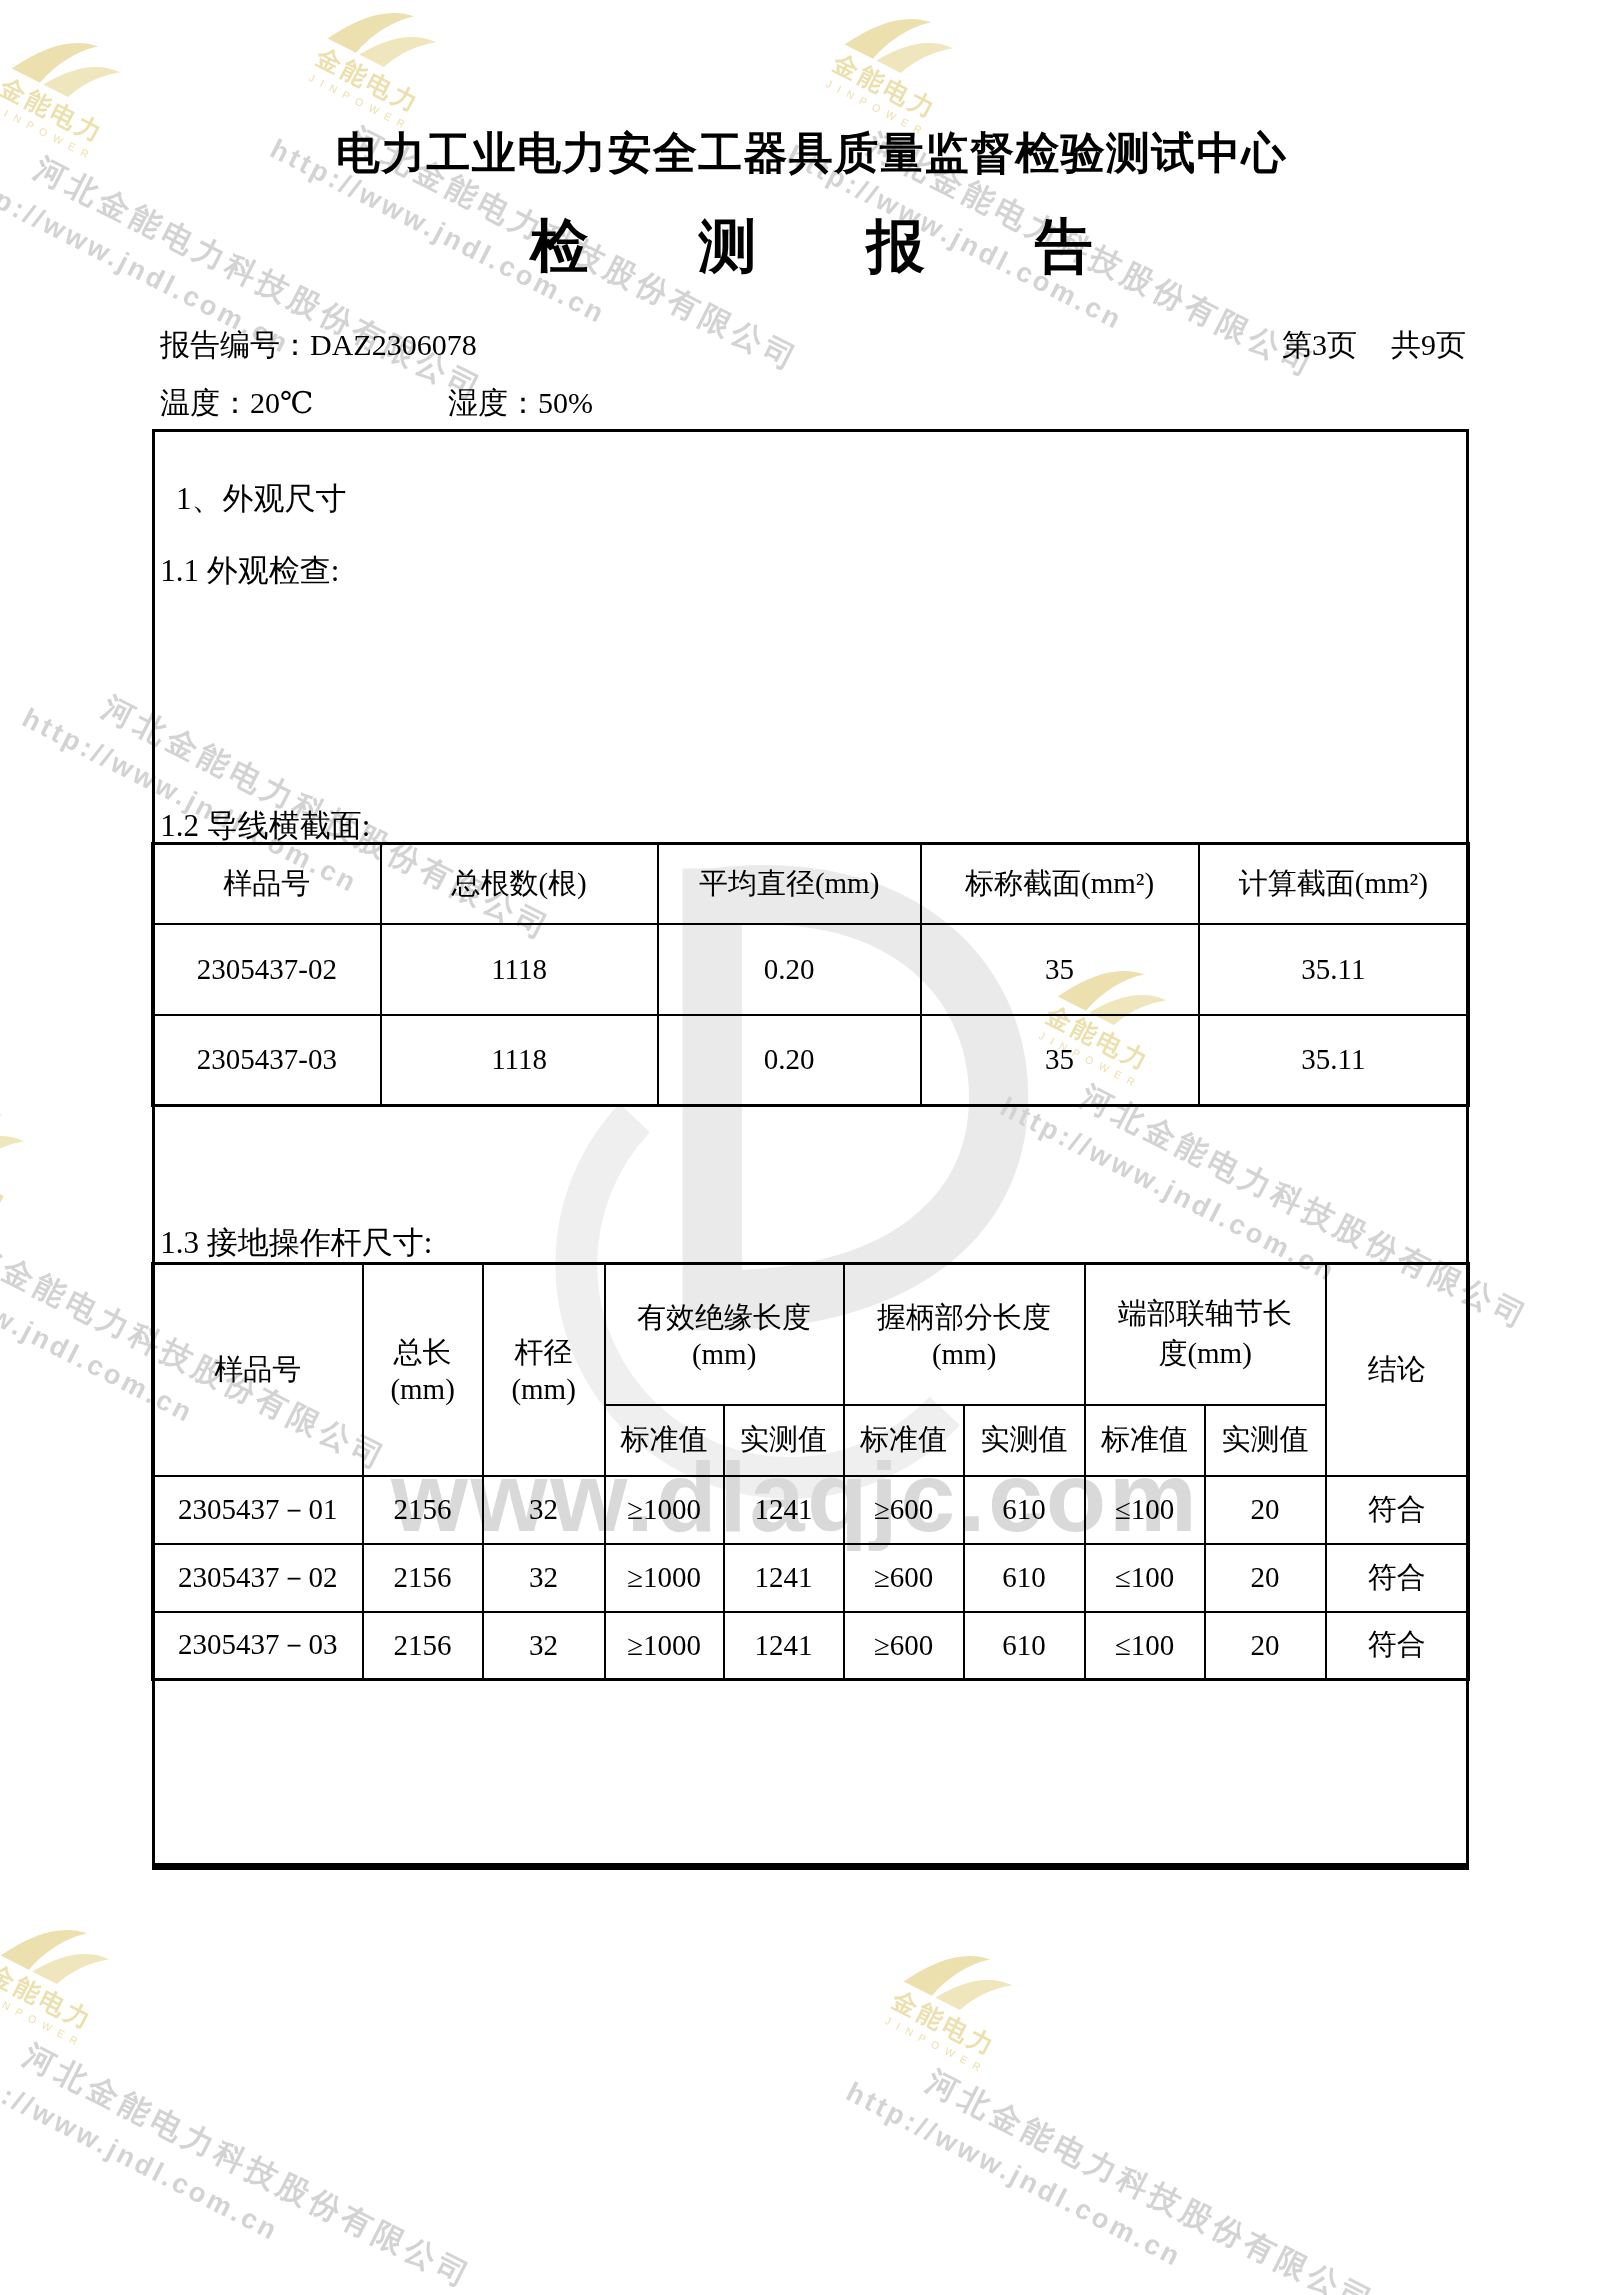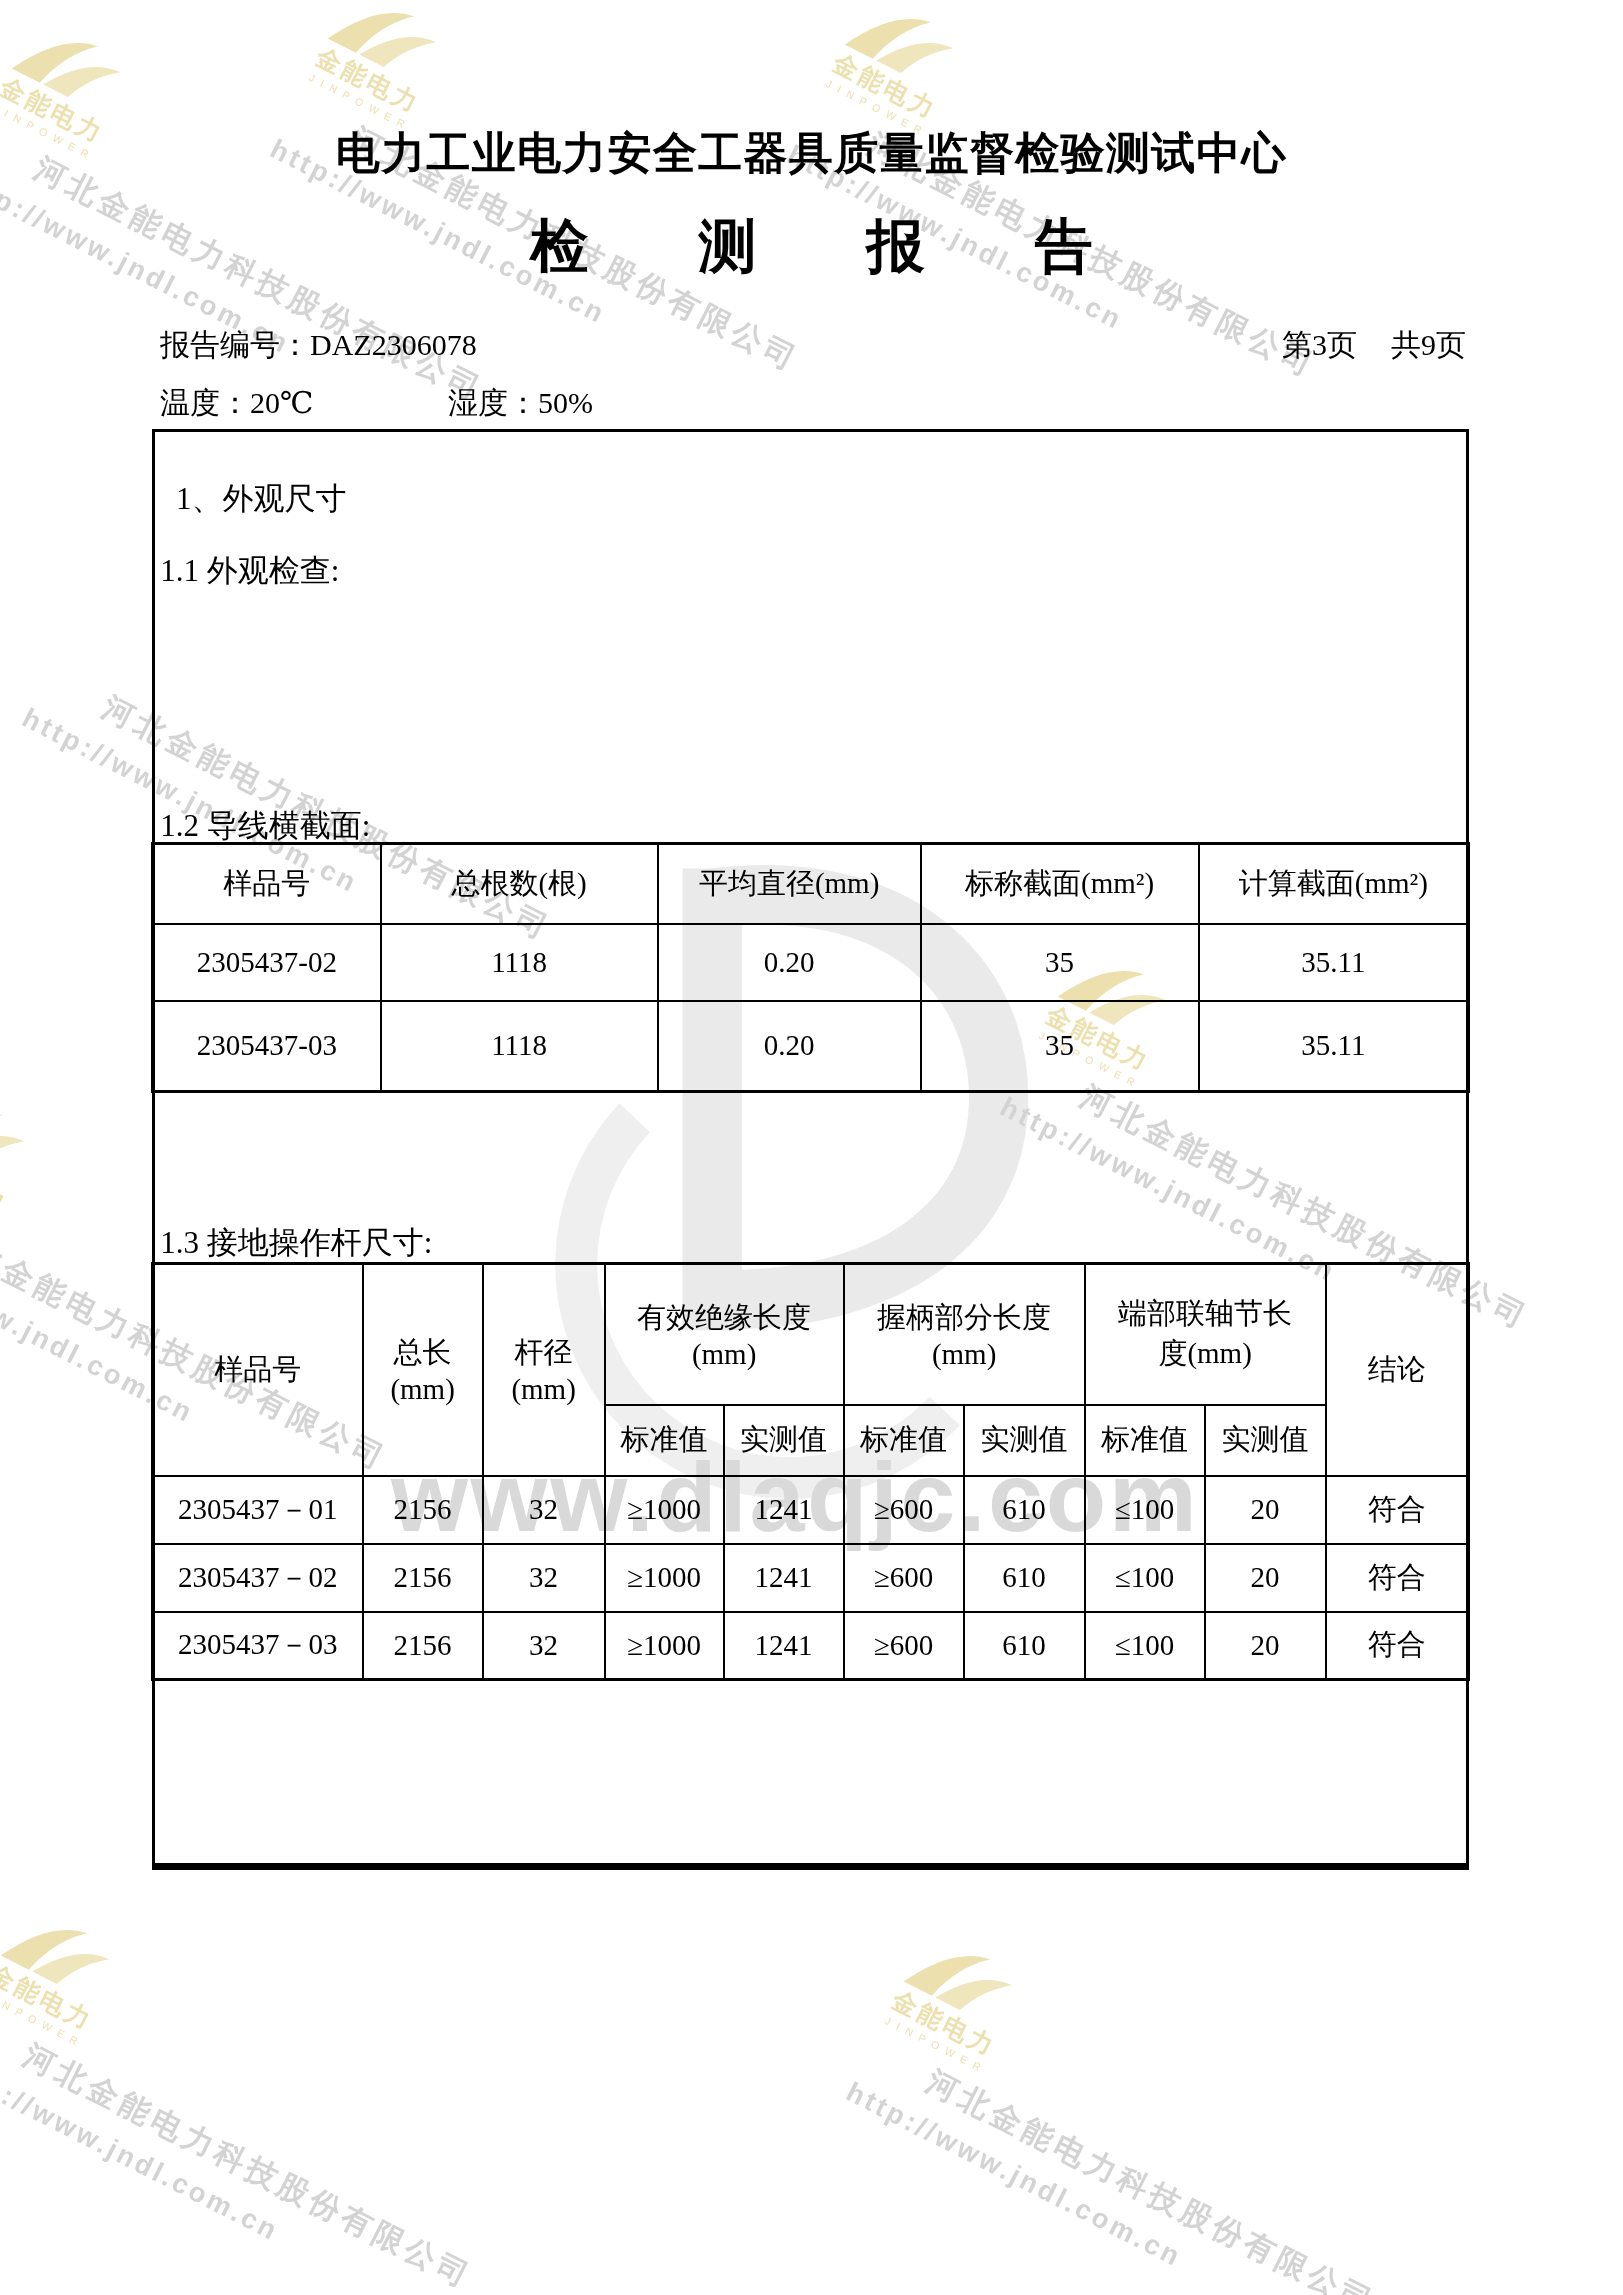--- a/index.html
+++ b/index.html
@@ -182,21 +182,21 @@
           <col style="width:270px">
       </colgroup>
       <tbody>
           <tr style="height:80px">
         <th>样品号</th>
         <th>总根数(根)</th>
         <th>平均直径(mm)</th>
         <th>标称截面(mm²)</th>
         <th>计算截面(mm²)</th>
       </tr>
-      <tr style="height:77px">
+      <tr style="height:91px">
         <td>2305437-02</td>
         <td>1118</td>
         <td>0.20</td>
         <td>35</td>
         <td>35.11</td>
       </tr>
       <tr style="height:91px">
         <td>2305437-03</td>
         <td>1118</td>
         <td>0.20</td>

